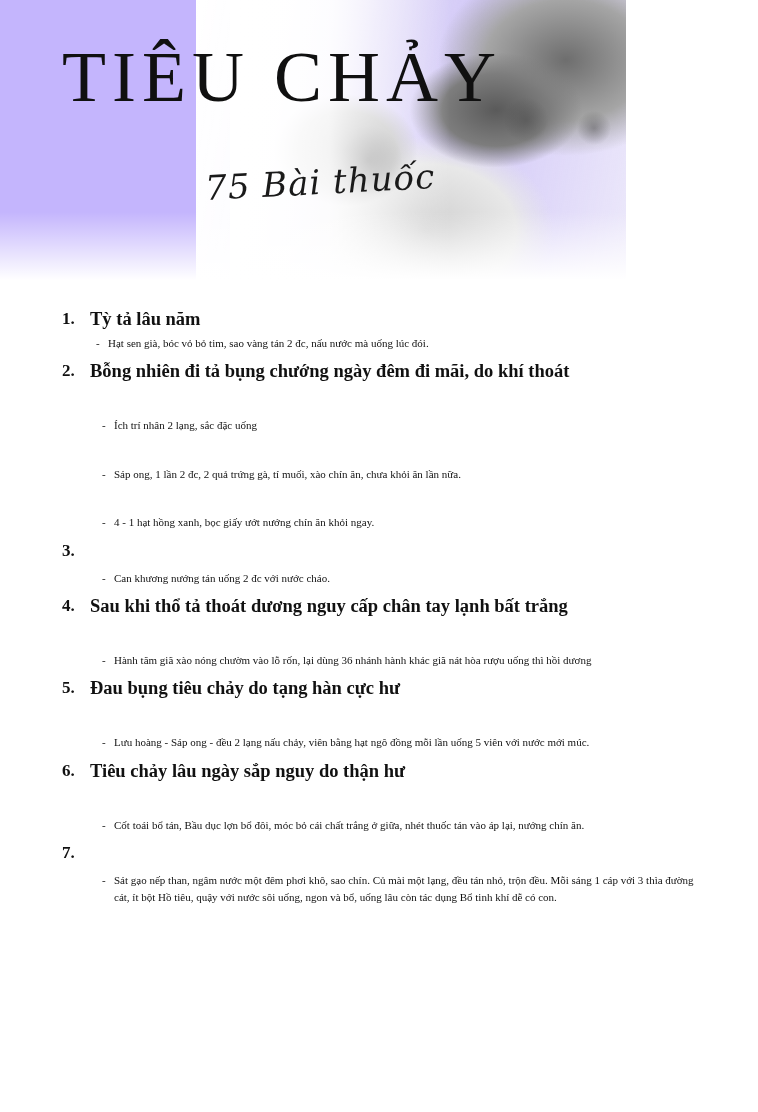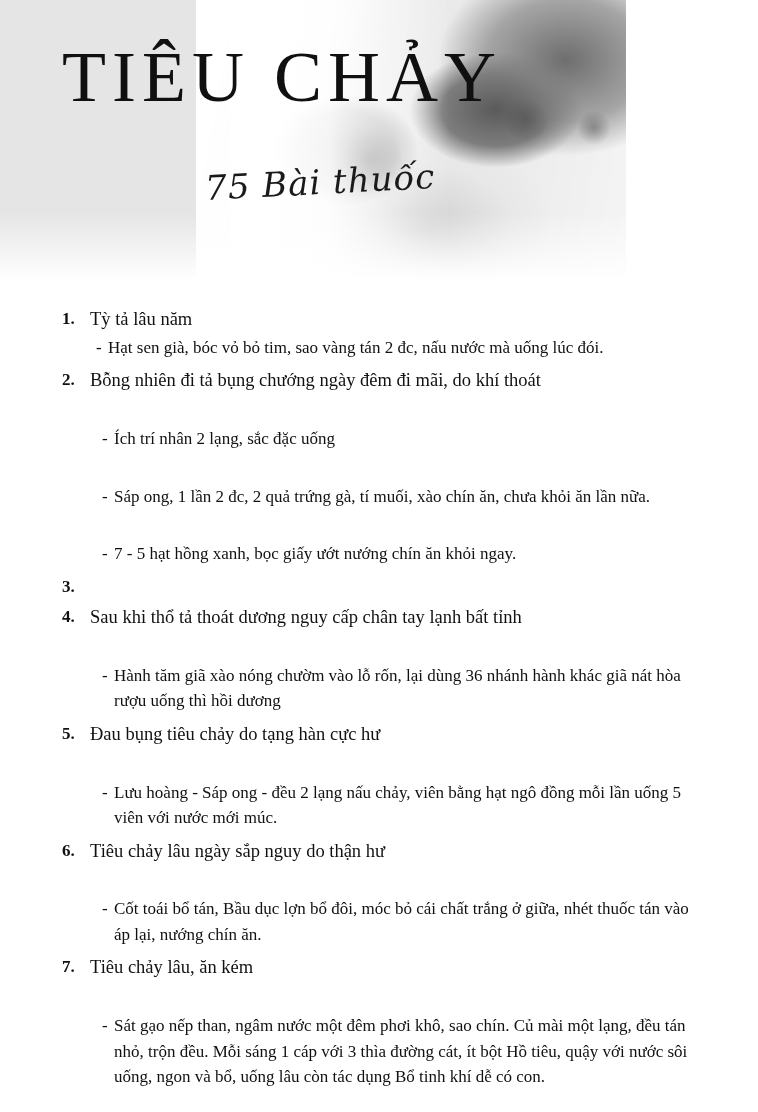--- a/index.html
+++ b/index.html
@@ -15,21 +15,21 @@
     overflow: hidden;
     position: relative;
   }
 
   
   .hero {
     position: relative;
     width: 626px;
     height: 292px;
     overflow: hidden;
-    background: #e5e5e5;
+    background: #c4b5fd;
   }
 
   
   .hero-photo {
     position: absolute;
     right: 0;
     top: 0;
     width: 430px;
     height: 292px;
     background:
@@ -109,33 +109,33 @@
     font-size: 17px;
     text-align: left;
     padding-left: 10px;
     box-sizing: border-box;
     line-height: 1.55;
   }
   .remedy-body {
     flex: 1 1 auto;
   }
   .remedy-title {
-    font-weight: normal;
+    font-weight: bold;
     font-size: 18.5px;
     line-height: 1.45;
     margin-bottom: 2px;
   }
   .remedy-items {
     margin: 0;
     padding: 0;
     list-style: none;
   }
   .remedy-item {
     position: relative;
-    font-size: 17px;
+    font-size: 11px;
     line-height: 1.5;
     padding-left: 20px;
     margin-bottom: 3px;
   }
   .remedy-item::before {
     content: "-";
     position: absolute;
     left: 6px;
     top: 0;
   }
@@ -166,35 +166,38 @@
     </div>
   </div>
 
   <div class="remedy indent-1">
     <div class="remedy-num">2.</div>
     <div class="remedy-body">
       <div class="remedy-title">Bỗng nhiên đi tả bụng chướng ngày đêm đi mãi, do khí thoát</div>
       <ul class="remedy-items">
         <li class="remedy-item">Ích trí nhân 2 lạng, sắc đặc uống</li>
         <li class="remedy-item">Sáp ong, 1 lần 2 đc, 2 quả trứng gà, tí muối, xào chín ăn, chưa khỏi ăn lần nữa.</li>
-        <li class="remedy-item">7 - 5 hạt hồng xanh, bọc giấy ướt nướng chín ăn khỏi ngay.</li>
+        <li class="remedy-item">4 - 1 hạt hồng xanh, bọc giấy ướt nướng chín ăn khỏi ngay.</li>
       </ul>
     </div>
   </div>
 
   <div class="remedy indent-1">
     <div class="remedy-num">3.</div>
     <div class="remedy-body">
+      <ul class="remedy-items">
+        <li class="remedy-item">Can khương nướng tán uống 2 đc với nước cháo.</li>
+      </ul>
     </div>
   </div>
 
   <div class="remedy indent-1">
     <div class="remedy-num">4.</div>
     <div class="remedy-body">
-      <div class="remedy-title">Sau khi thổ tả thoát dương nguy cấp chân tay lạnh bất tỉnh</div>
+      <div class="remedy-title">Sau khi thổ tả thoát dương nguy cấp chân tay lạnh bất trắng</div>
       <ul class="remedy-items">
         <li class="remedy-item">Hành tăm giã xào nóng chườm vào lỗ rốn, lại dùng 36 nhánh hành khác giã nát hòa rượu uống thì hồi dương</li>
       </ul>
     </div>
   </div>
 
   <div class="remedy indent-1">
     <div class="remedy-num">5.</div>
     <div class="remedy-body">
       <div class="remedy-title">Đau bụng tiêu chảy do tạng hàn cực hư</div>
@@ -210,20 +213,19 @@
       <div class="remedy-title">Tiêu chảy lâu ngày sắp nguy do thận hư</div>
       <ul class="remedy-items">
         <li class="remedy-item">Cốt toái bổ tán, Bầu dục lợn bổ đôi, móc bỏ cái chất trắng ở giữa, nhét thuốc tán vào áp lại, nướng chín ăn.</li>
       </ul>
     </div>
   </div>
 
   <div class="remedy indent-1">
     <div class="remedy-num">7.</div>
     <div class="remedy-body">
-      <div class="remedy-title">Tiêu chảy lâu, ăn kém</div>
       <ul class="remedy-items">
         <li class="remedy-item">Sát gạo nếp than, ngâm nước một đêm phơi khô, sao chín. Củ mài một lạng, đều tán nhỏ, trộn đều. Mỗi sáng 1 cáp với 3 thìa đường cát, ít bột Hồ tiêu, quậy với nước sôi uống, ngon và bổ, uống lâu còn tác dụng Bổ tinh khí dễ có con.</li>
       </ul>
     </div>
   </div>
 
 </div>
 
 </body></html>

